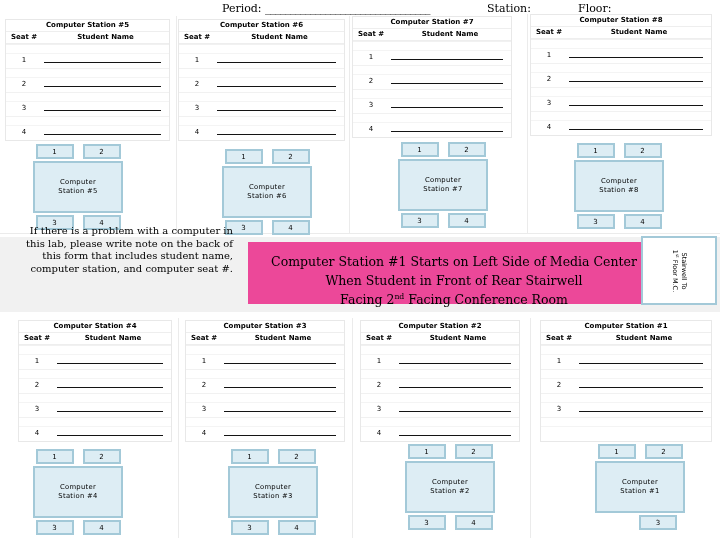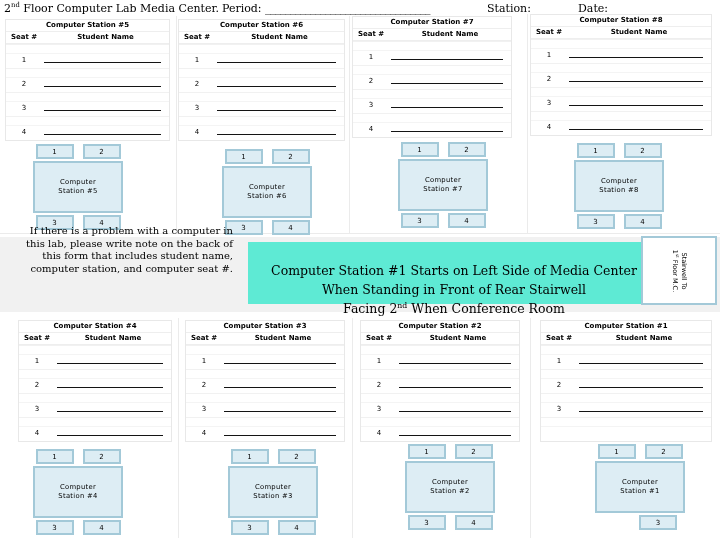--- a/index.html
+++ b/index.html
@@ -44,36 +44,35 @@
     font-size:7px;display:flex;align-items:center;justify-content:center;}
   .station-box{width:90px;height:52px;box-sizing:border-box;
     background:#ddedf4;border:2px solid #a3c9d8;
     display:flex;align-items:center;justify-content:center;}
   .station-box span{display:block;width:56px;text-align:center;font-size:6.8px;line-height:9px;letter-spacing:0.3px;}
 
   
   .band{position:absolute;left:0;top:237px;width:720px;height:75px;background:#f1f1f1;}
   .note{position:absolute;left:9px;top:225px;width:224px;
     font-family:"DejaVu Serif",serif;font-size:10px;line-height:12.5px;text-align:right;}
-  .center-note{position:absolute;left:248px;top:242px;width:412px;height:62px;background:#5eead4;
-    font-family:"DejaVu Serif",serif;font-size:12.5px;line-height:19px;text-align:center;padding-top:19px;box-sizing:border-box;}
+  .center-note{position:absolute;left:248px;top:242px;width:412px;height:62px;background:#ec4899;
+    font-family:"DejaVu Serif",serif;font-size:12.5px;line-height:19px;text-align:center;padding-top:10px;box-sizing:border-box;}
   .stairwell{position:absolute;left:641px;top:236px;width:76px;height:69px;background:#ffffff;
     border:2px solid #a3c9d8;box-sizing:border-box;}
   .stairwell-inner{position:absolute;left:50%;top:50%;width:62px;
     transform:translate(-50%,-50%) rotate(90deg);
     font-size:6.5px;line-height:9px;text-align:center;}
 </style>
 </head>
 <body>
 
 <div class="header">
-  <span class="hpos h-title"><span>2</span><sup>nd</sup><span> Floor Computer Lab Media Center.</span></span>
   <span class="hpos h-teacher"><span>Period:</span> <span class="blank">_________________________________</span></span>
   <span class="hpos h-period"><span>Station:</span> <span class="blank">______</span></span>
-  <span class="hpos h-date"><span>Date:</span> <span class="blank">______________</span></span>
+  <span class="hpos h-date"><span>Floor:</span> <span class="blank">______________</span></span>
 </div>
 
 <div class="vline" style="left:176px;top:16px;height:217px"></div>
 <div class="vline" style="left:349px;top:16px;height:217px"></div>
 <div class="vline" style="left:527px;top:14px;height:219px"></div>
 <div class="hline" style="top:233px"></div>
 <div class="vline" style="left:178px;top:318px;height:220px"></div>
 <div class="vline" style="left:352px;top:318px;height:220px"></div>
 <div class="vline" style="left:530px;top:318px;height:220px"></div>
 
@@ -226,22 +225,22 @@
   <div class="seat-row">
       <div class="seat">3</div>
       <div class="seat">4</div>
     </div>
 </div>
 
 <div class="band"></div>
 <div class="note">If there is a problem with a computer in this lab, please write note on the back of this form that includes student name, computer station, and computer seat #.</div>
 <div class="center-note">
   <div>Computer Station #1 Starts on Left Side of Media Center</div>
-  <div>When Standing in Front of Rear Stairwell</div>
-  <div><span>Facing 2</span><sup>nd</sup><span> When Conference Room</span></div>
+  <div>When Student in Front of Rear Stairwell</div>
+  <div><span>Facing 2</span><sup>nd</sup><span> Facing Conference Room</span></div>
 </div>
 <div class="stairwell">
   <div class="stairwell-inner">
     <div>Stairwell To</div>
     <div><span>1</span><sup>st</sup><span> Floor M.C.</span></div>
   </div>
 </div>
 
 <div class="stable" style="left:18px;top:320px;width:154px">
   <div class="t-title">Computer Station #4</div>

